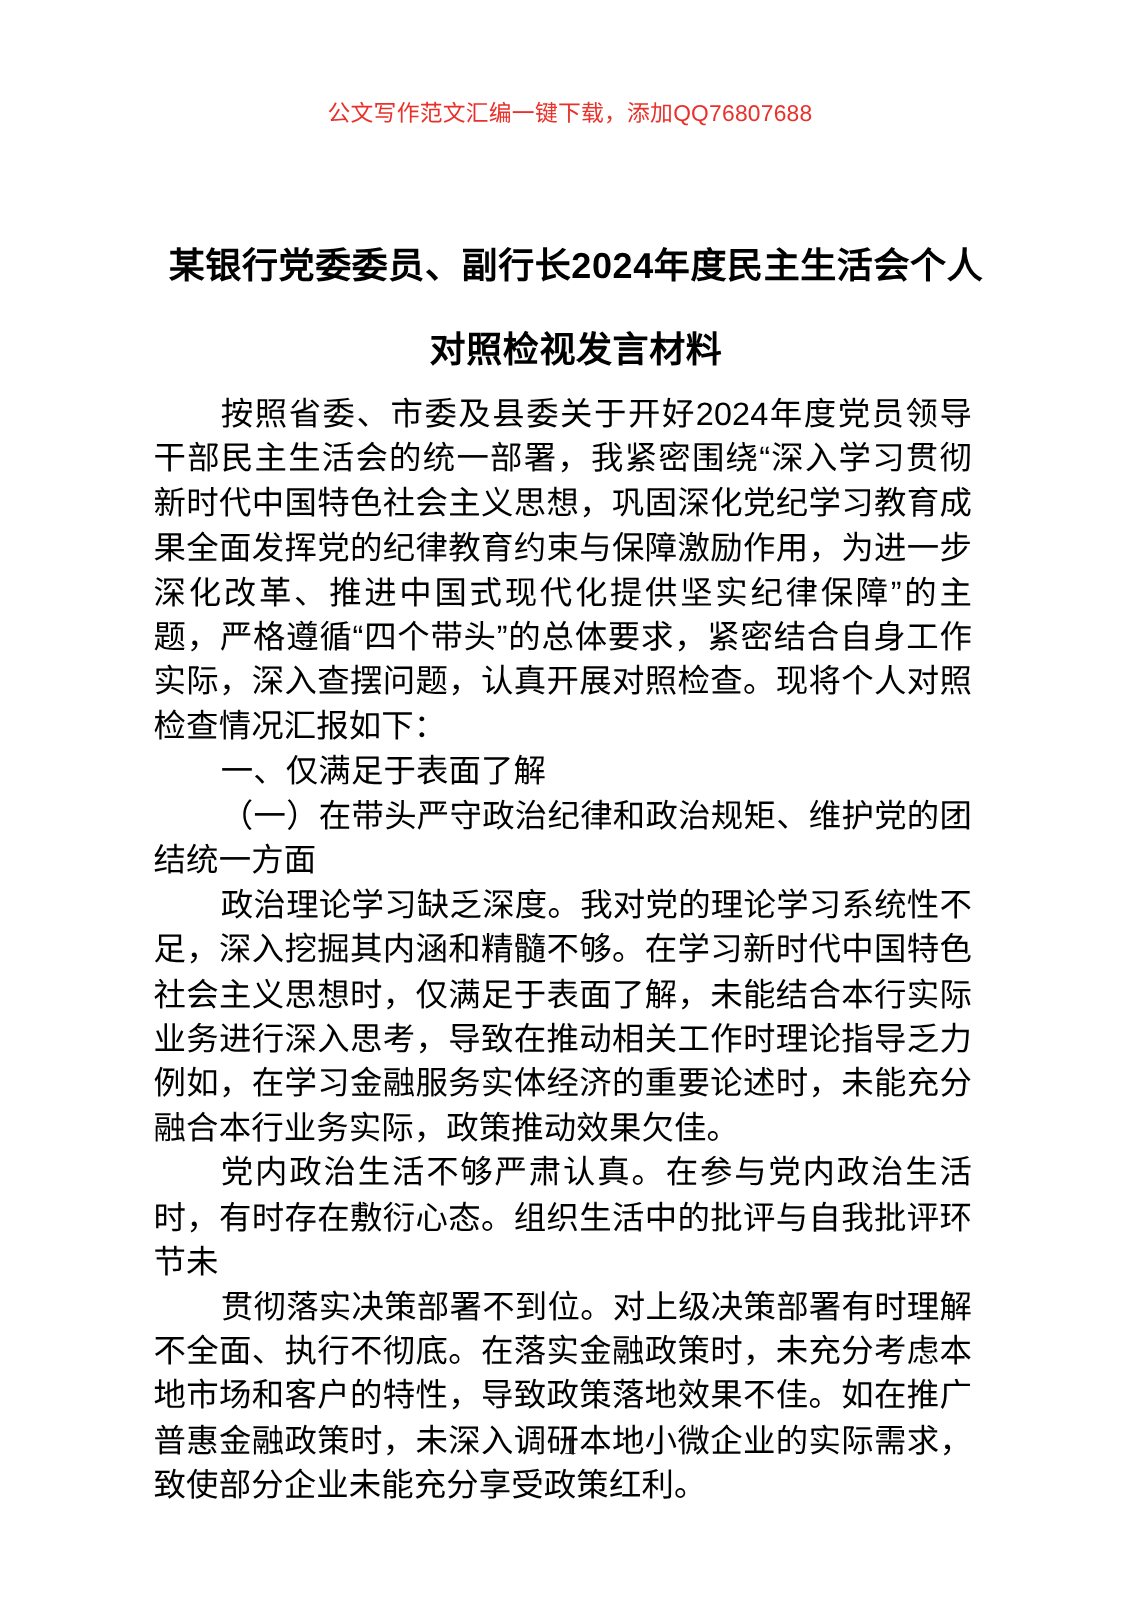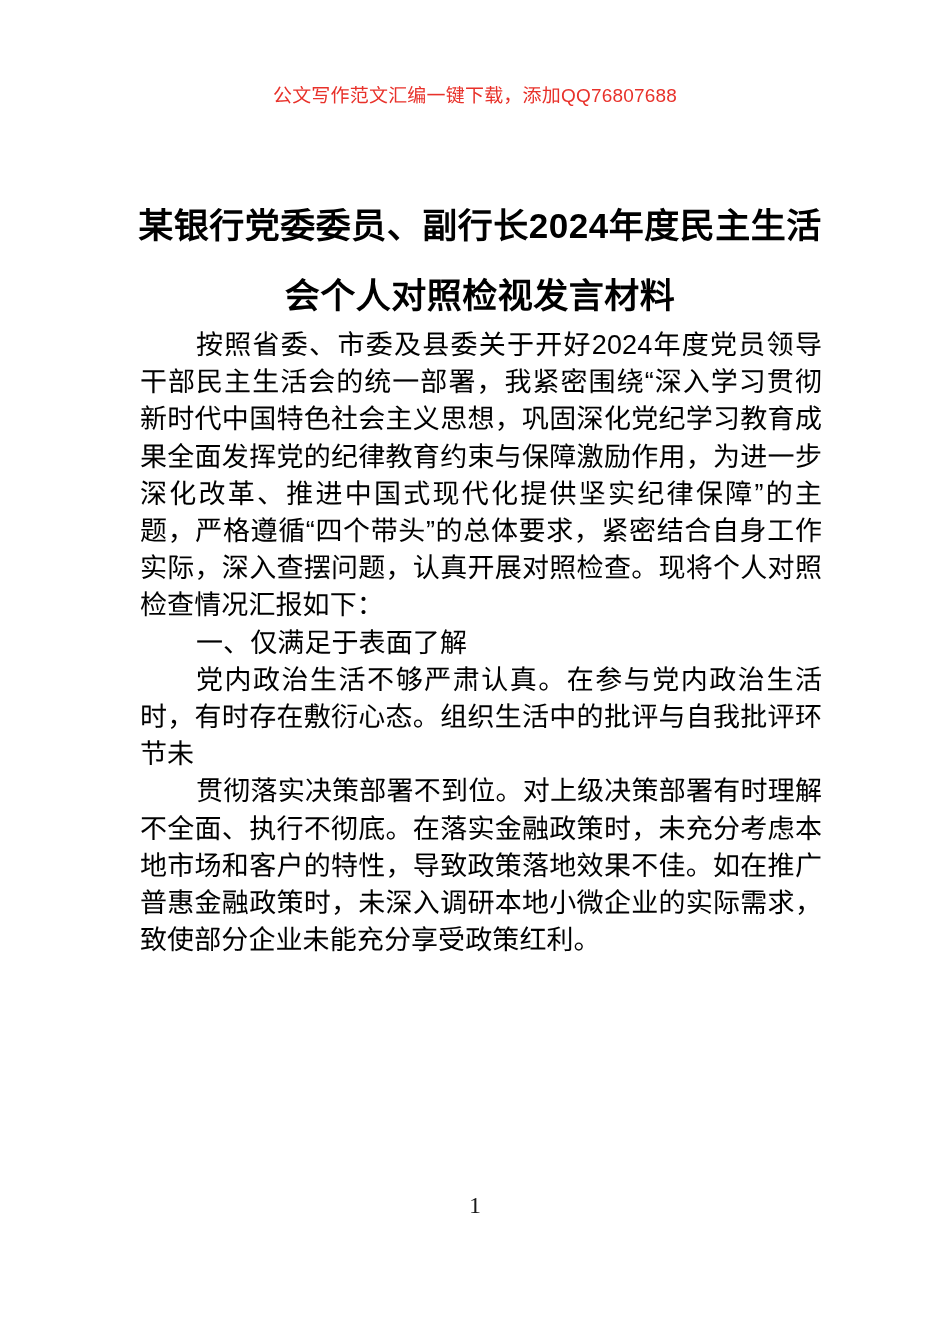--- a/index.html
+++ b/index.html
@@ -41,32 +41,32 @@
     white-space: nowrap;
   }
 
   
   .doc-title {
     position: absolute;
     top: 168px;
     left: 130px;
     width: 700px;
     text-align: center;
-    font-size: 35px;
+    font-size: 30px;
     font-weight: bold;
     line-height: 70px;
     letter-spacing: 0.5px;
     color: #000000;
   }
 
   
   .doc-body {
     position: absolute;
     top: 327px;
-    left: 140px;
+    left: 128px;
     width: 682px;
   }
 
   .para {
     margin: 0;
     font-size: 27px;
     line-height: 37.2px;
     text-align: justify;
     text-justify: inter-ideograph;
     text-indent: 56px;
@@ -93,19 +93,21 @@
 
 <div class="page">
 
   <div class="promo-header">公文写作范文汇编一键下载，添加QQ76807688</div>
 
   <h1 class="doc-title">某银行党委委员、副行长2024年度民主生活会个人对照检视发言材料</h1>
 
   <div class="doc-body">
     <p class="para">按照省委、市委及县委关于开好2024年度党员领导干部民主生活会的统一部署，我紧密围绕“深入学习贯彻新时代中国特色社会主义思想，巩固深化党纪学习教育成果全面发挥党的纪律教育约束与保障激励作用，为进一步深化改革、推进中国式现代化提供坚实纪律保障”的主题，严格遵循“四个带头”的总体要求，紧密结合自身工作实际，深入查摆问题，认真开展对照检查。现将个人对照检查情况汇报如下：</p>
     <p class="para">一、仅满足于表面了解</p>
+    <p class="para">（一）在带头严守政治纪律和政治规矩、维护党的团结统一方面</p>
+    <p class="para">政治理论学习缺乏深度。我对党的理论学习系统性不足，深入挖掘其内涵和精髓不够。在学习新时代中国特色社会主义思想时，仅满足于表面了解，未能结合本行实际业务进行深入思考，导致在推动相关工作时理论指导乏力例如，在学习金融服务实体经济的重要论述时，未能充分融合本行业务实际，政策推动效果欠佳。</p>
     <p class="para">党内政治生活不够严肃认真。在参与党内政治生活时，有时存在敷衍心态。组织生活中的批评与自我批评环节未</p>
     <p class="para">贯彻落实决策部署不到位。对上级决策部署有时理解不全面、执行不彻底。在落实金融政策时，未充分考虑本地市场和客户的特性，导致政策落地效果不佳。如在推广普惠金融政策时，未深入调研本地小微企业的实际需求，致使部分企业未能充分享受政策红利。</p>
   </div>
 
   <div class="page-number">1</div>
 
 </div>
 
 </body></html>

